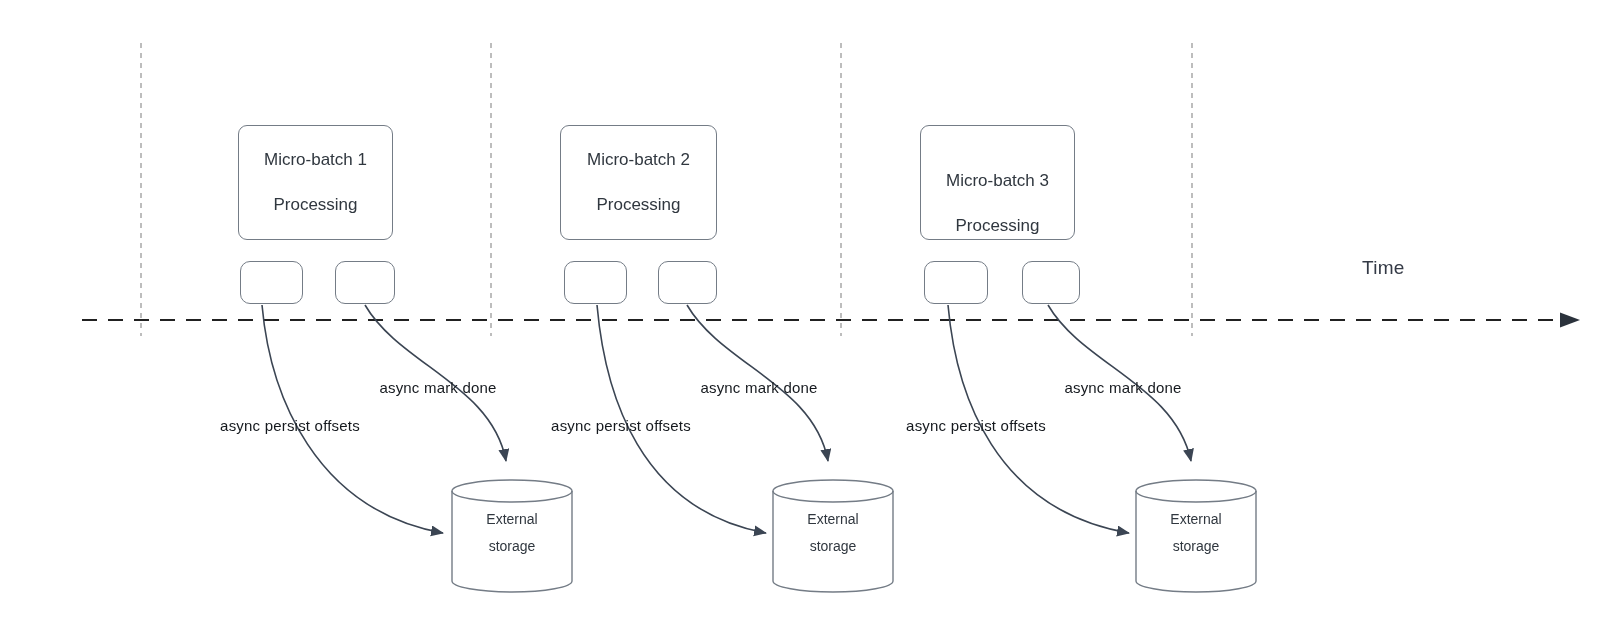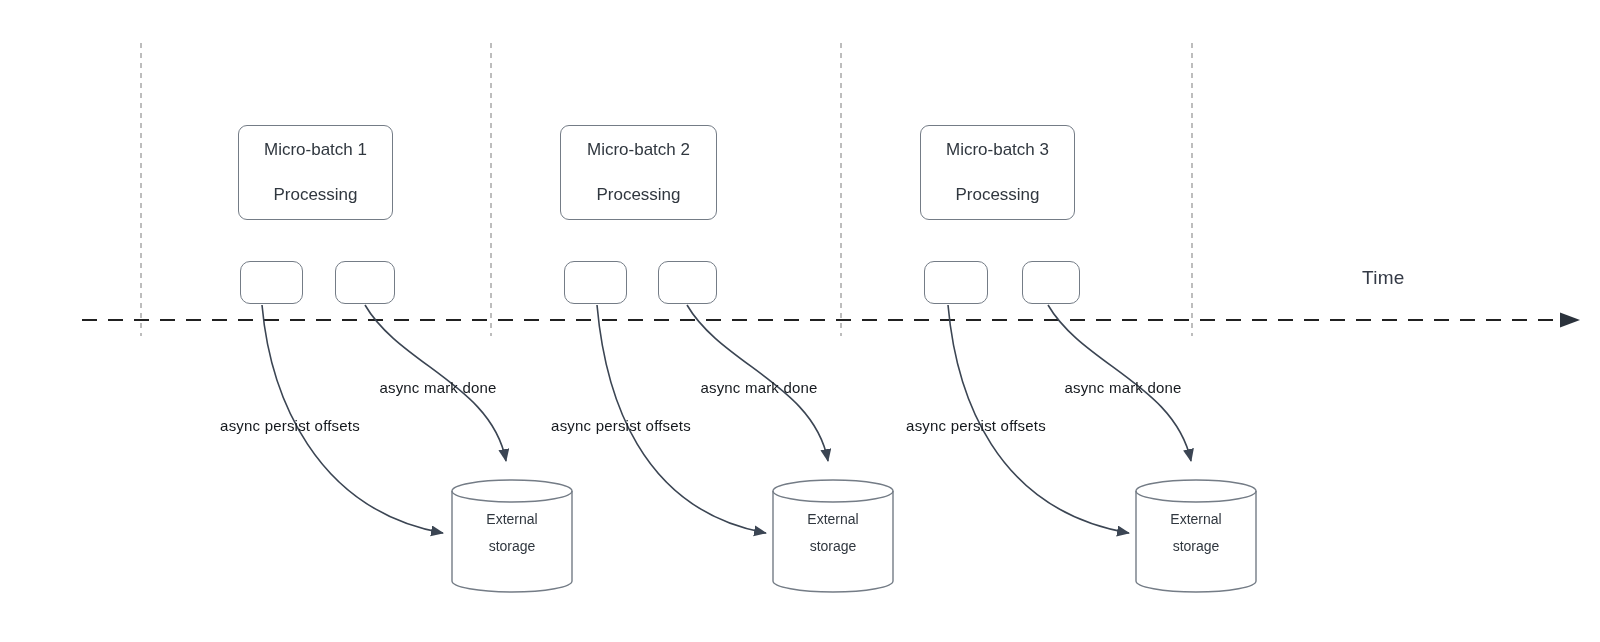--- a/index.html
+++ b/index.html
@@ -16,21 +16,21 @@
     overflow: hidden;
   }
   .layer {
     position: absolute;
     left: 0;
     top: 0;
   }
   .proc-box {
     position: absolute;
     top: 125px;
-    height: 95px;
+    height: 115px;
     border: 1.3px solid #747c86;
     border-radius: 9px;
     background: #ffffff;
     display: flex;
     flex-direction: column;
     align-items: center;
     justify-content: center;
     color: #30373f;
     font-size: 17px;
     line-height: 26px;
@@ -62,21 +62,21 @@
     width: 124px;
     transform: translateX(-50%);
     text-align: center;
     color: #30373f;
     font-size: 14px;
     line-height: 27px;
   }
   .time-label {
     position: absolute;
     left: 1362px;
-    top: 267px;
+    top: 257px;
     font-size: 19px;
     color: #343a46;
     letter-spacing: 0.3px;
   }
 </style>
 </head>
 <body>
 
 <div class="canvas">
 
@@ -137,21 +137,21 @@
   </div>
   <div class="task-box" style="left:564px; width:63px;"></div>
   <div class="task-box" style="left:658px; width:59px;"></div>
   <div class="edge-label" style="left:621px; top:417px;">async persist offsets</div>
   <div class="edge-label" style="left:759px; top:379px;">async mark done</div>
   <div class="storage-label" style="left:833px;">
     <div>External</div>
     <div>storage</div>
   </div>
 
-  <div class="proc-box" style="left:920px; width:155px;">
+  <div class="proc-box" style="left:920px; width:155px;justify-content:flex-end;">
     <div>Micro-batch 3</div>
     <div>Processing</div>
   </div>
   <div class="task-box" style="left:924px; width:64px;"></div>
   <div class="task-box" style="left:1022px; width:58px;"></div>
   <div class="edge-label" style="left:976px; top:417px;">async persist offsets</div>
   <div class="edge-label" style="left:1123px; top:379px;">async mark done</div>
   <div class="storage-label" style="left:1196px;">
     <div>External</div>
     <div>storage</div>

